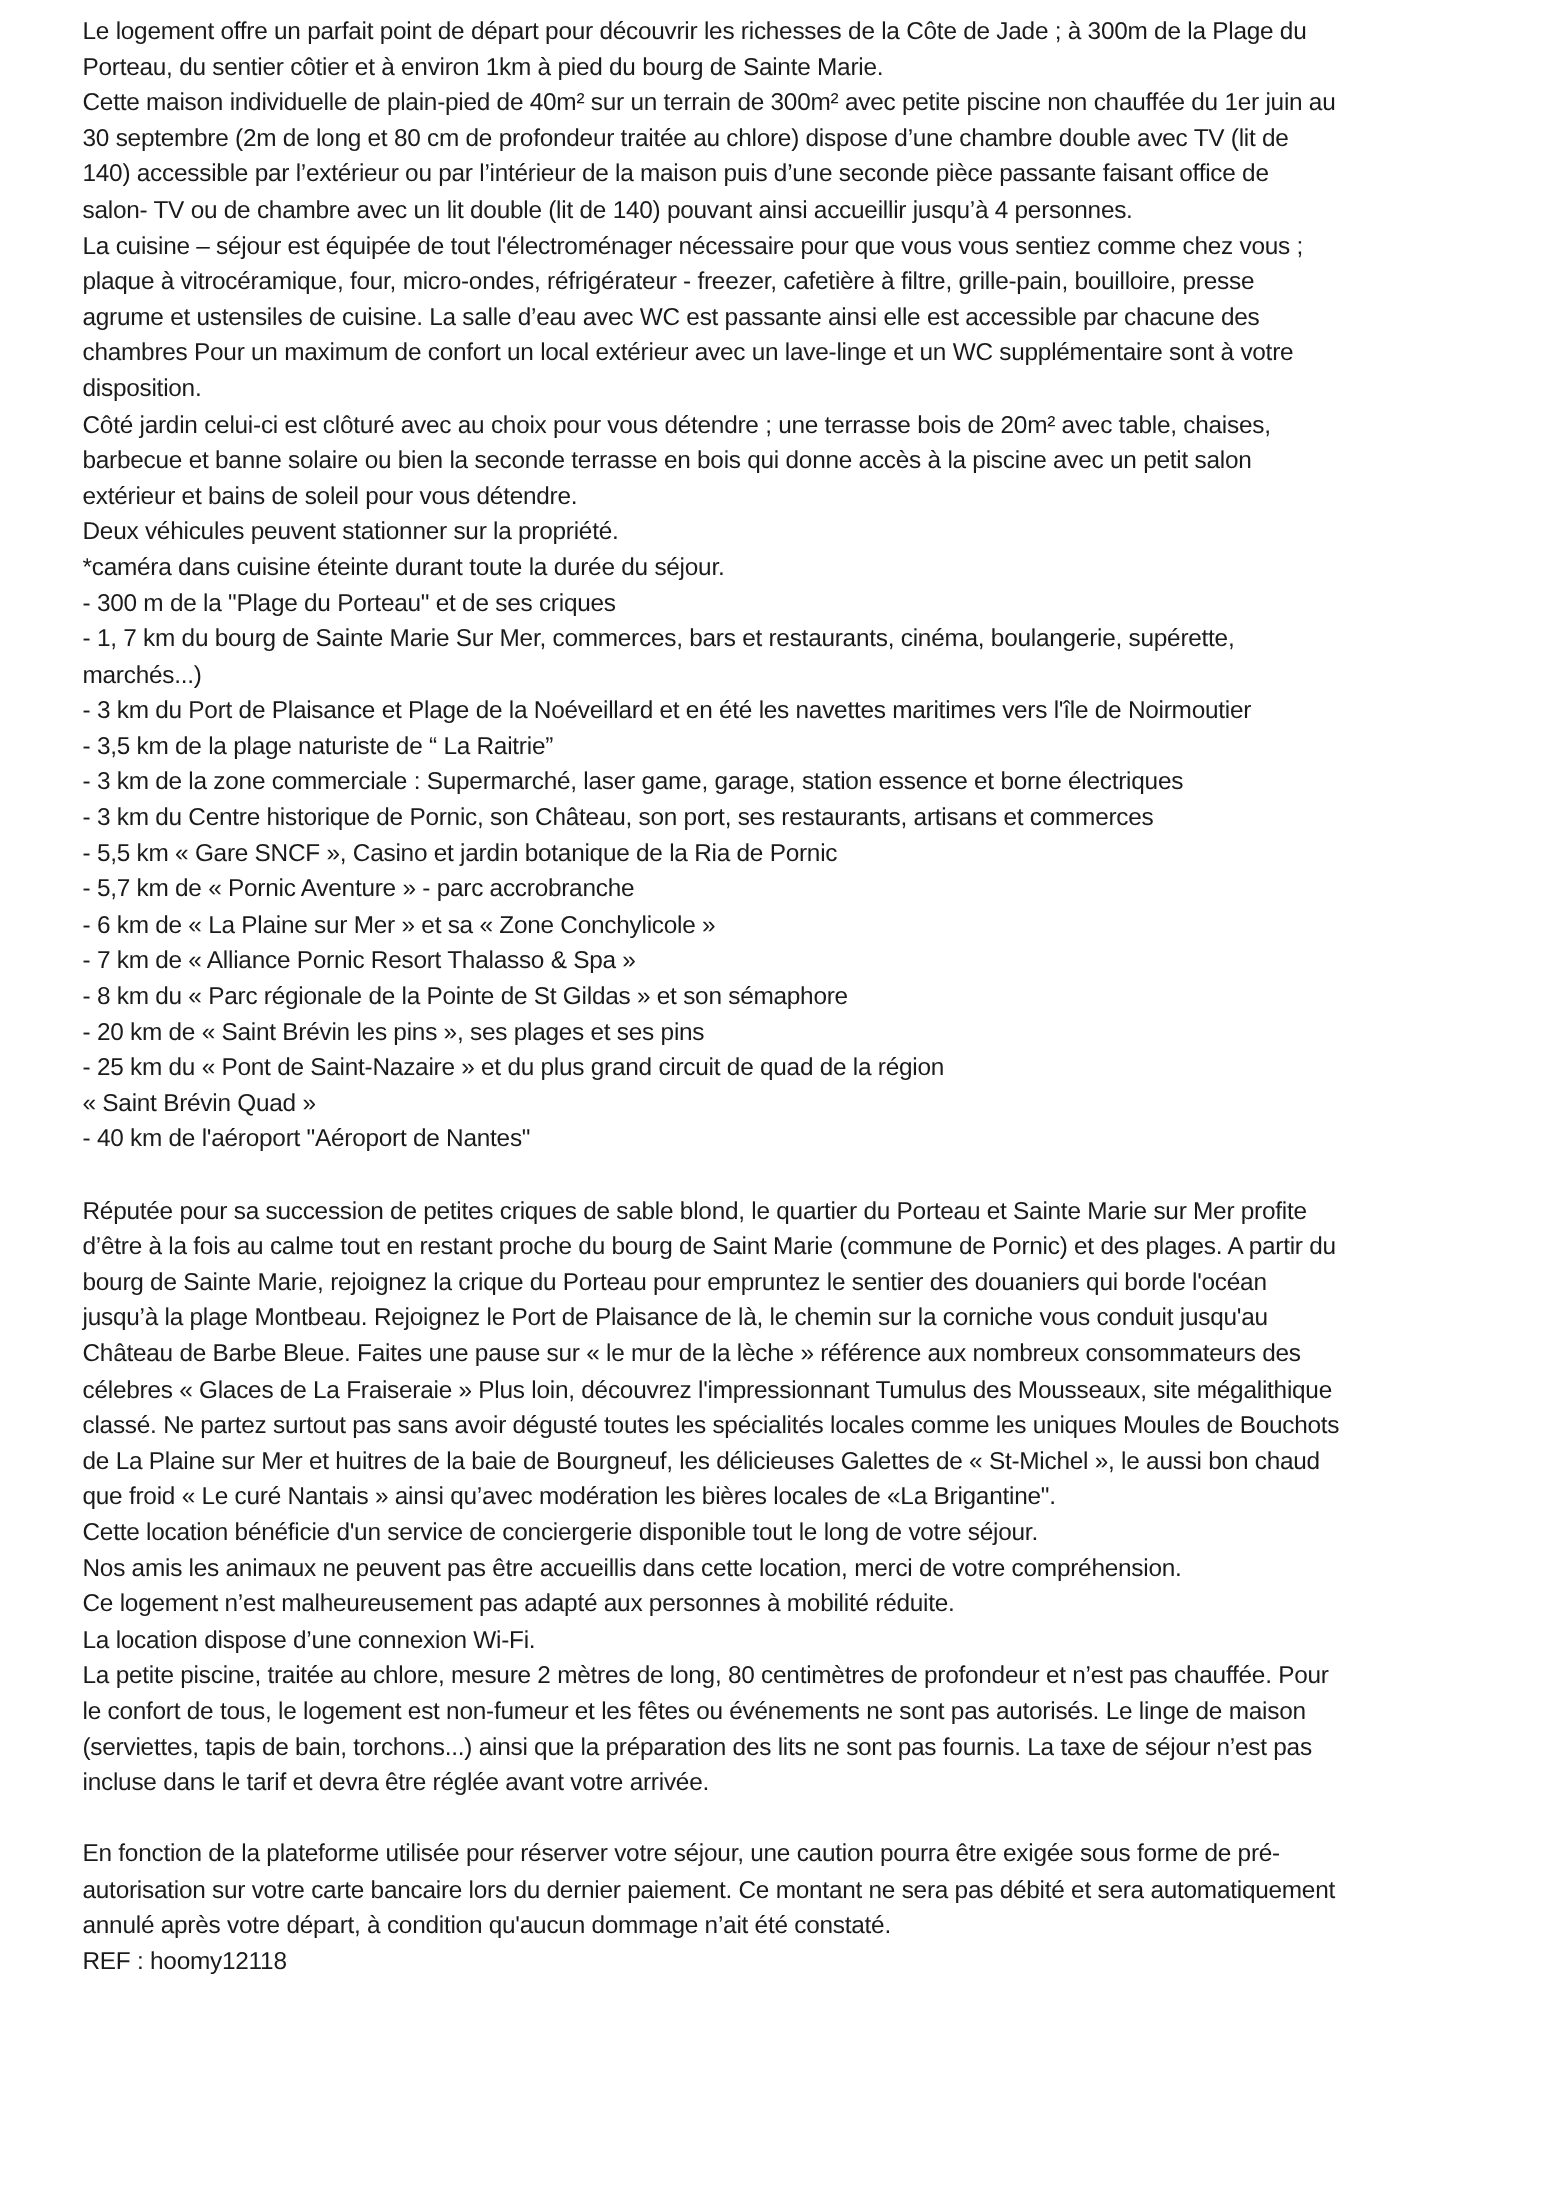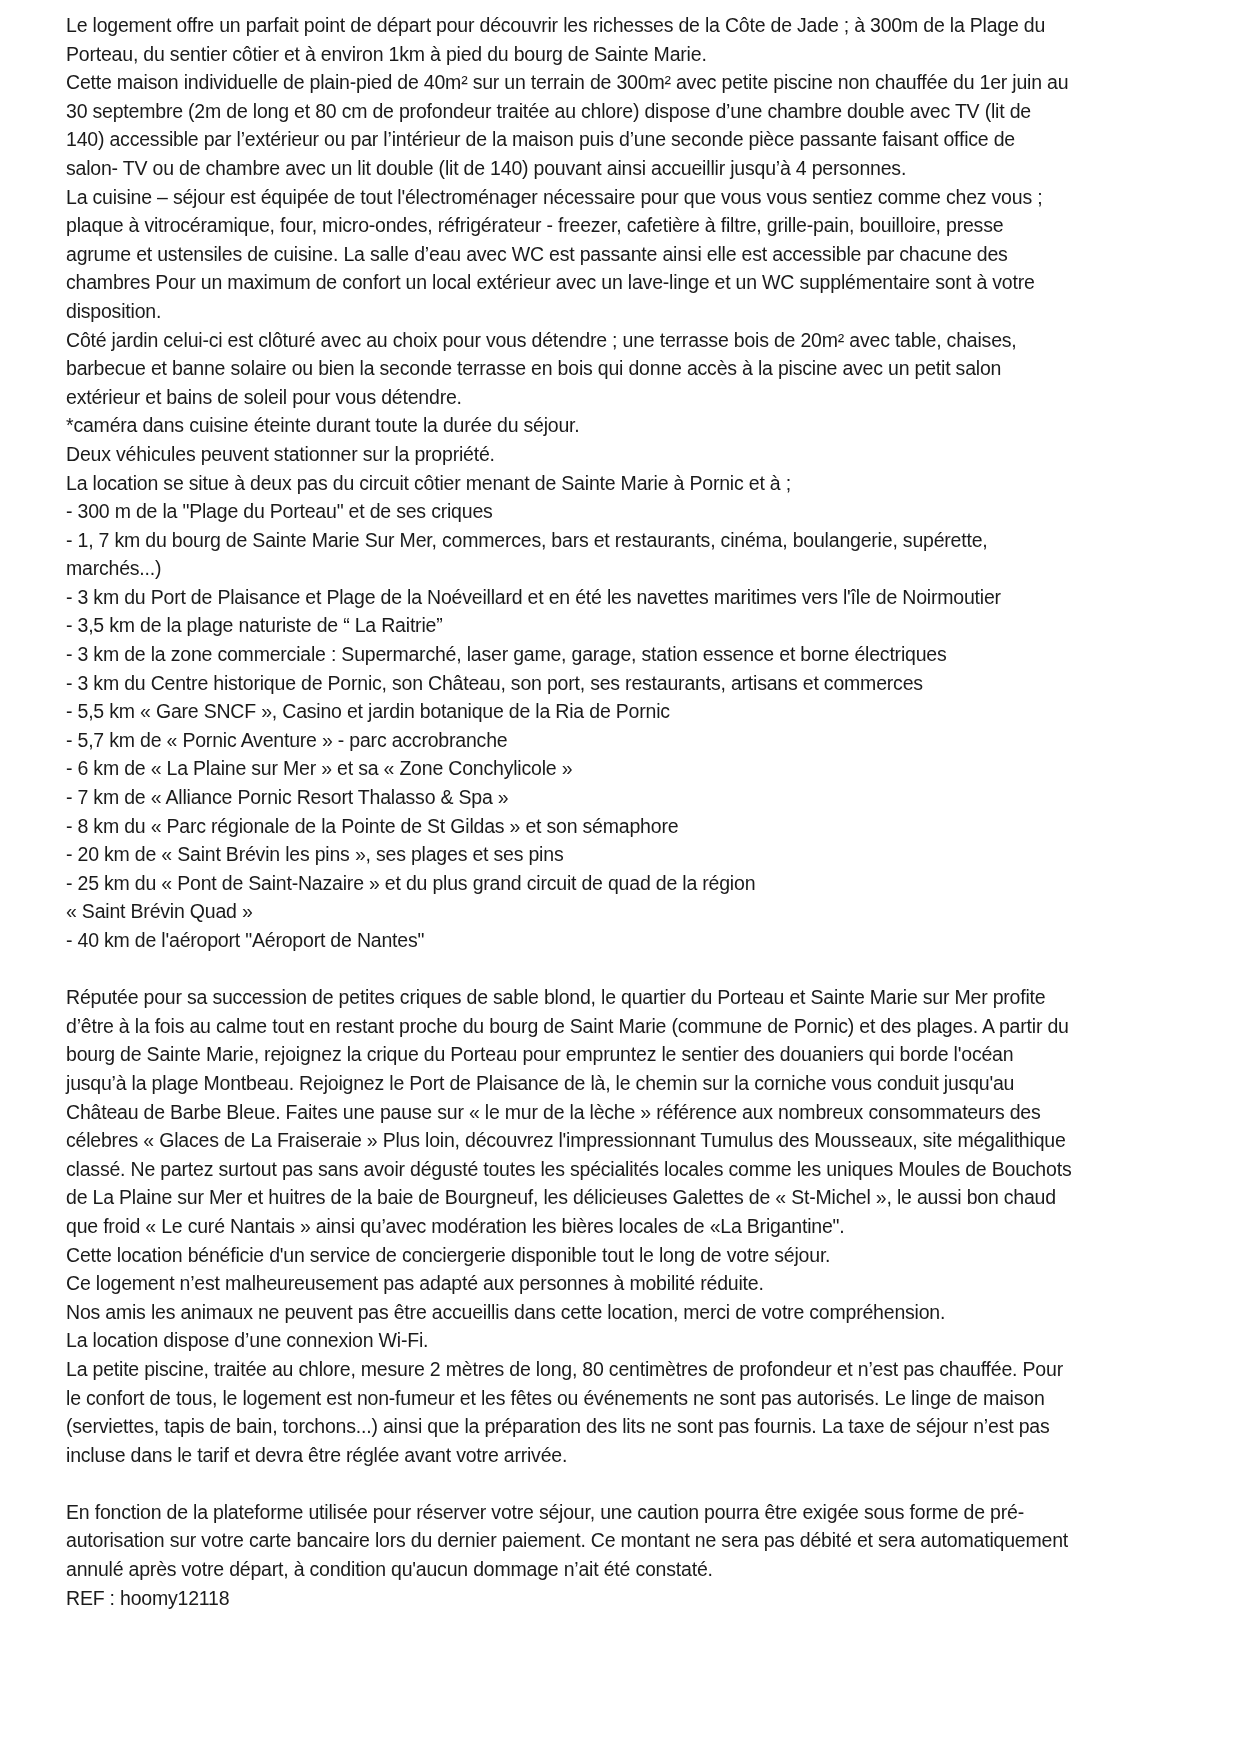--- a/index.html
+++ b/index.html
@@ -35,42 +35,41 @@
 </style>
 </head>
 <body>
 
 <div class="page">
   <div id="doc-body">
       <p class="block">Le logement offre un parfait point de départ pour découvrir les richesses de la Côte de Jade ; à 300m de la Plage du Porteau, du sentier côtier et à environ 1km à pied du bourg de Sainte Marie.</p>
       <p class="block">Cette maison individuelle de plain-pied de 40m² sur un terrain de 300m² avec petite piscine non chauffée du 1er juin au 30 septembre (2m de long et 80 cm de profondeur traitée au chlore) dispose d’une chambre double avec TV (lit de 140) accessible par l’extérieur ou par l’intérieur de la maison puis d’une seconde pièce passante faisant office de salon- TV ou de chambre avec un lit double (lit de 140) pouvant ainsi accueillir jusqu’à 4 personnes.</p>
       <p class="block">La cuisine – séjour est équipée de tout l'électroménager nécessaire pour que vous vous sentiez comme chez vous ; plaque à vitrocéramique, four, micro-ondes, réfrigérateur - freezer, cafetière à filtre, grille-pain, bouilloire, presse agrume et ustensiles de cuisine. La salle d’eau avec WC est passante ainsi elle est accessible par chacune des chambres Pour un maximum de confort un local extérieur avec un lave-linge et un WC supplémentaire sont à votre disposition.</p>
       <p class="block">Côté jardin celui-ci est clôturé avec au choix pour vous détendre ; une terrasse bois de 20m² avec table, chaises, barbecue et banne solaire ou bien la seconde terrasse en bois qui donne accès à la piscine avec un petit salon extérieur et bains de soleil pour vous détendre.</p>
+      <p class="block">Deux véhicules peuvent stationner sur la propriété.</p>
       <p class="block">*caméra dans cuisine éteinte durant toute la durée du séjour.</p>
-      <p class="block">Deux véhicules peuvent stationner sur la propriété.</p>
-      <p class="block">La location se situe à deux pas du circuit côtier menant de Sainte Marie à Pornic et à ;</p>
       <p class="block">- 300 m de la "Plage du Porteau" et de ses criques</p>
       <p class="block">- 1, 7 km du bourg de Sainte Marie Sur Mer, commerces, bars et restaurants, cinéma, boulangerie, supérette, marchés...)</p>
       <p class="block">- 3 km du Port de Plaisance et Plage de la Noéveillard et en été les navettes maritimes vers l'île de Noirmoutier</p>
       <p class="block">- 3,5 km de la plage naturiste de “ La Raitrie”</p>
       <p class="block">- 3 km de la zone commerciale : Supermarché, laser game, garage, station essence et borne électriques</p>
       <p class="block">- 3 km du Centre historique de Pornic, son Château, son port, ses restaurants, artisans et commerces</p>
       <p class="block">- 5,5 km « Gare SNCF », Casino et jardin botanique de la Ria de Pornic</p>
       <p class="block">- 5,7 km de « Pornic Aventure » - parc accrobranche</p>
       <p class="block">- 6 km de « La Plaine sur Mer » et sa « Zone Conchylicole »</p>
       <p class="block">- 7 km de « Alliance Pornic Resort Thalasso &amp; Spa »</p>
       <p class="block">- 8 km du « Parc régionale de la Pointe de St Gildas » et son sémaphore</p>
       <p class="block">- 20 km de « Saint Brévin les pins », ses plages et ses pins</p>
       <p class="block">- 25 km du « Pont de Saint-Nazaire » et du plus grand circuit de quad de la région</p>
       <p class="block">« Saint Brévin Quad »</p>
       <p class="block">- 40 km de l'aéroport "Aéroport de Nantes"</p>
       <p class="block blank"></p>
       <p class="block">Réputée pour sa succession de petites criques de sable blond, le quartier du Porteau et Sainte Marie sur Mer profite d’être à la fois au calme tout en restant proche du bourg de Saint Marie (commune de Pornic) et des plages. A partir du bourg de Sainte Marie, rejoignez la crique du Porteau pour empruntez le sentier des douaniers qui borde l'océan jusqu’à la plage Montbeau. Rejoignez le Port de Plaisance de là, le chemin sur la corniche vous conduit jusqu'au Château de Barbe Bleue. Faites une pause sur « le mur de la lèche » référence aux nombreux consommateurs des célebres « Glaces de La Fraiseraie » Plus loin, découvrez l'impressionnant Tumulus des Mousseaux, site mégalithique classé. Ne partez surtout pas sans avoir dégusté toutes les spécialités locales comme les uniques Moules de Bouchots de La Plaine sur Mer et huitres de la baie de Bourgneuf, les délicieuses Galettes de « St-Michel », le aussi bon chaud que froid « Le curé Nantais » ainsi qu’avec modération les bières locales de «La Brigantine".</p>
       <p class="block">Cette location bénéficie d'un service de conciergerie disponible tout le long de votre séjour.</p>
+      <p class="block">Nos amis les animaux ne peuvent pas être accueillis dans cette location, merci de votre compréhension.</p>
       <p class="block">Ce logement n’est malheureusement pas adapté aux personnes à mobilité réduite.</p>
-      <p class="block">Nos amis les animaux ne peuvent pas être accueillis dans cette location, merci de votre compréhension.</p>
       <p class="block">La location dispose d’une connexion Wi-Fi.</p>
       <p class="block">La petite piscine, traitée au chlore, mesure 2 mètres de long, 80 centimètres de profondeur et n’est pas chauffée. Pour le confort de tous, le logement est non-fumeur et les fêtes ou événements ne sont pas autorisés. Le linge de maison (serviettes, tapis de bain, torchons...) ainsi que la préparation des lits ne sont pas fournis. La taxe de séjour n’est pas incluse dans le tarif et devra être réglée avant votre arrivée.</p>
       <p class="block blank"></p>
       <p class="block">En fonction de la plateforme utilisée pour réserver votre séjour, une caution pourra être exigée sous forme de pré-autorisation sur votre carte bancaire lors du dernier paiement. Ce montant ne sera pas débité et sera automatiquement annulé après votre départ, à condition qu'aucun dommage n’ait été constaté.</p>
     </div>
   <p class="block ref-line">REF : hoomy12118</p>
 </div>
 
 </body></html>

